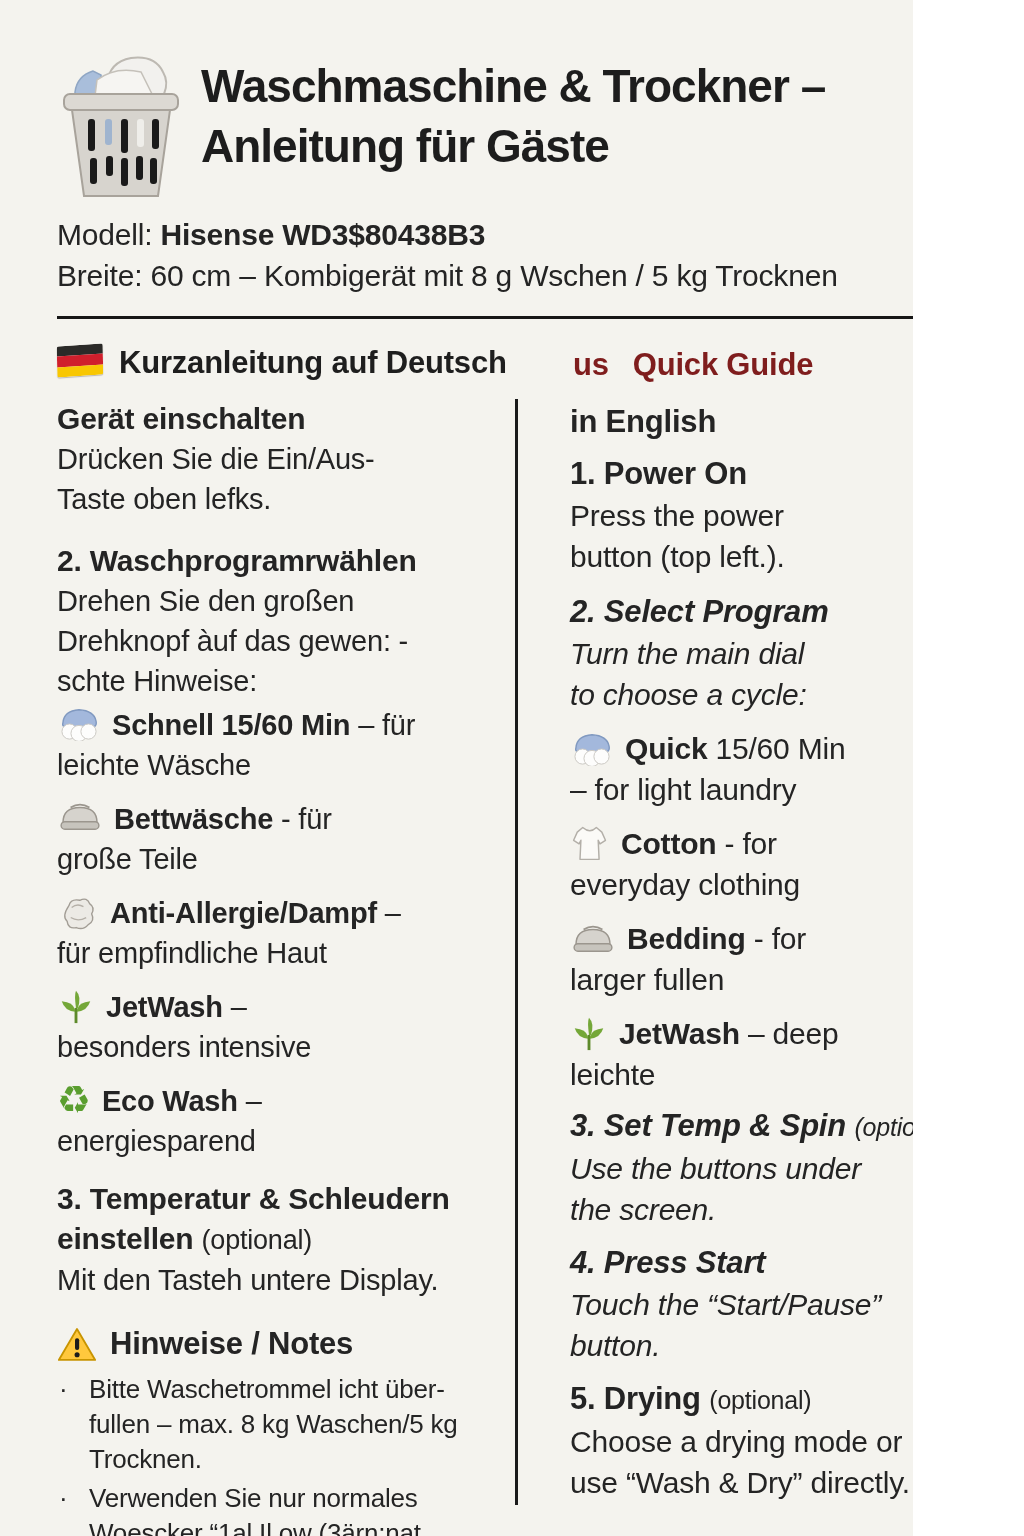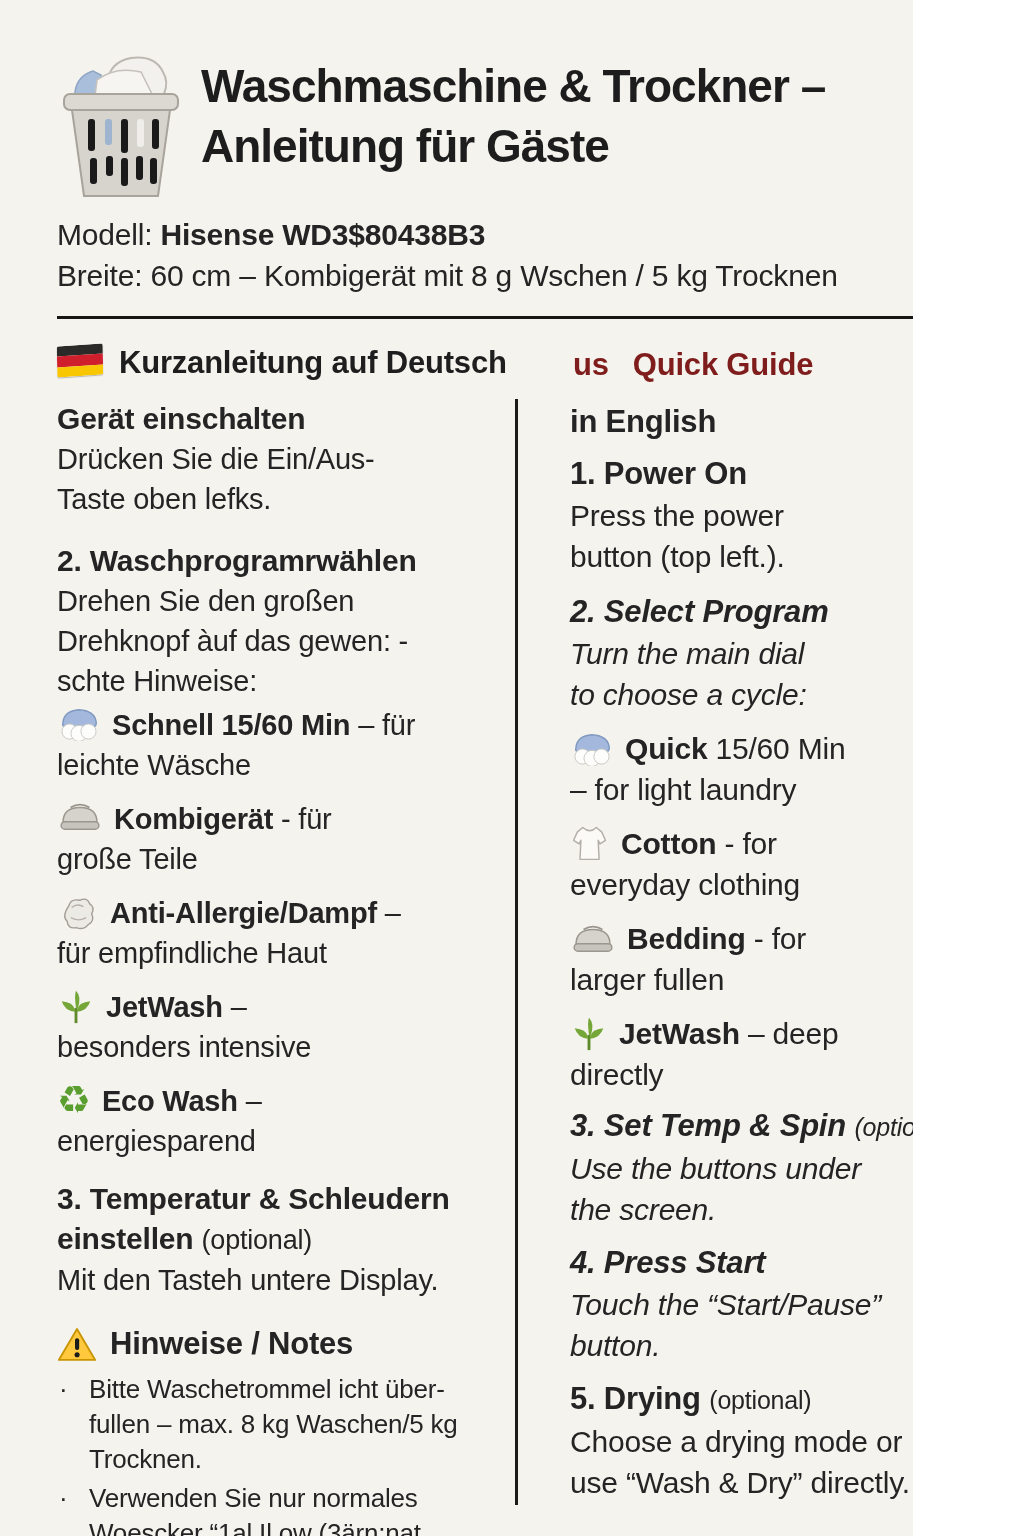--- a/index.html
+++ b/index.html
@@ -138,21 +138,21 @@
 
       <div class="prog">
         <div class="pl1">
           <span class="icn">
             <svg width="46" height="34" viewBox="0 0 48 36">
               <path d="M14,9 Q24,3 34,9" fill="none" stroke="#9b968e" stroke-width="2"></path>
               <path d="M6,25 Q6,9 24,9 Q42,9 42,25 L42,27 Q42,31 36,31 L12,31 Q6,31 6,27 Z" fill="#d6d3cd" stroke="#9b968e" stroke-width="1.5"></path>
               <rect x="4" y="24" width="40" height="8" rx="4" fill="#c7c4bd" stroke="#9b968e" stroke-width="1.5"></rect>
             </svg>
           </span>
-          <span class="nw"><b class="bt">Kombigerät</b><span> - für</span></span>
+          <span class="nw"><b class="bt">Bettwäsche</b><span> - für</span></span>
         </div>
         <div class="nw">große Teile</div>
       </div>
 
       <div class="prog">
         <div class="pl1">
           <span class="icn">
             <svg width="42" height="40" viewBox="0 0 44 44">
               <path d="M12,14 Q14,6 24,8 Q32,4 35,12 Q41,16 37,23 Q41,31 33,35 Q28,41 20,38 Q11,40 10,31 Q4,26 12,14 Z" fill="#eceae5" stroke="#a29d95" stroke-width="1.5"></path>
               <path d="M15,16 Q21,11 28,15" fill="none" stroke="#b5b0a8" stroke-width="1.5"></path>
@@ -285,21 +285,21 @@
           <span class="icn">
             <svg width="38" height="38" viewBox="0 0 40 40">
               <path d="M20,38 L20,22" stroke="#5d8a2a" stroke-width="3" fill="none"></path>
               <path d="M20,22 Q18,8 20,4 Q26,10 22,22 Z" fill="#74a738"></path>
               <path d="M19,26 Q8,25 5,15 Q17,16 19,24 Z" fill="#74a738"></path>
               <path d="M21,26 Q32,25 35,15 Q23,16 21,24 Z" fill="#74a738"></path>
             </svg>
           </span>
           <span class="nw"><b class="bt">JetWash</b><span> – deep</span></span>
         </div>
-        <div class="nw">directly</div>
+        <div class="nw">leichte</div>
       </div>
 
       <div class="s-en2">
         <div class="nw"><b class="en-t">3. Set Temp &amp; Spin </b><span class="opt-en">(optional)</span></div>
         <div class="nw">Use the buttons under</div>
         <div class="nw">the screen.</div>
       </div>
 
       <div class="s-en2">
         <div class="en-t nw">4. Press Start</div>

